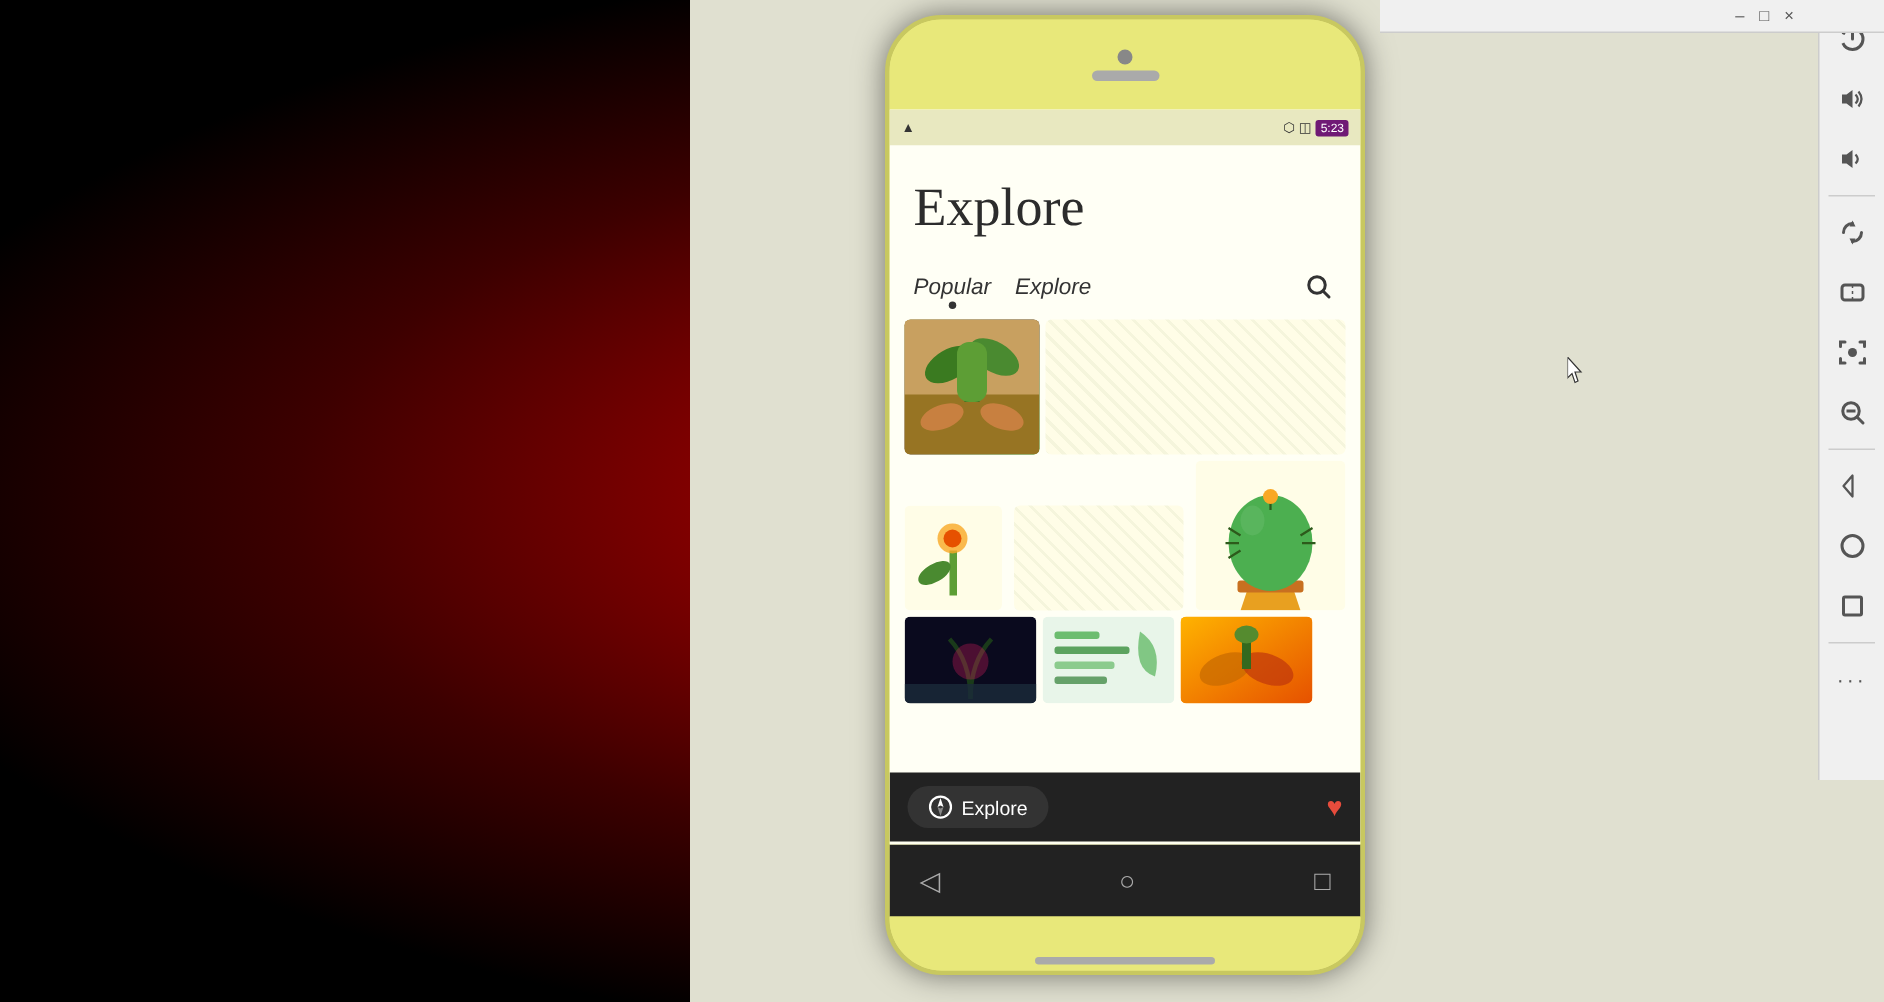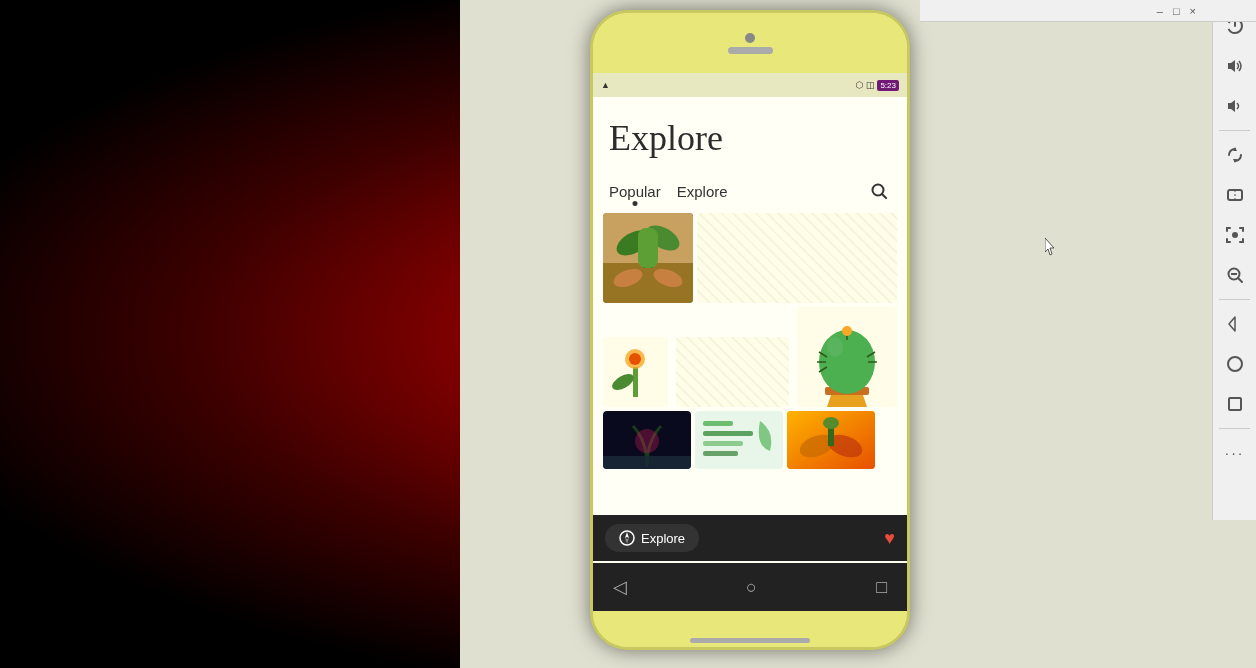--- a/index.html
+++ b/index.html
@@ -121,20 +121,21 @@
       font-weight: 400;
       color: #2c2c2c;
       padding: 20px 16px 10px;
       font-family: Georgia, serif;
     }
 
     .filter-row {
       display: flex;
       justify-content: space-between;
       padding: 10px 16px;
+      font-style: italic;
     }
 
     .filter-tabs {
       display: flex;
       gap: 16px;
       align-items: center;
     }
 
     .filter-tab {
       font-size: 15px;

